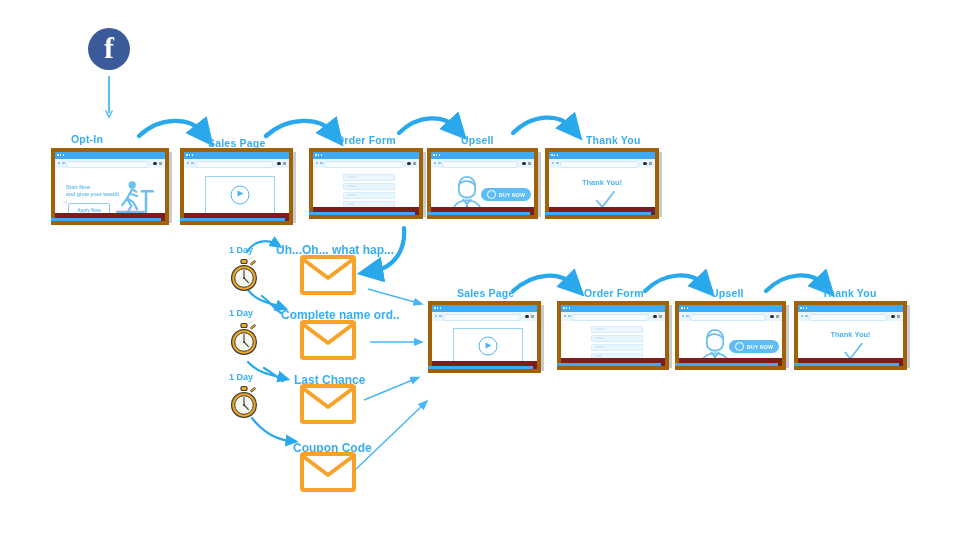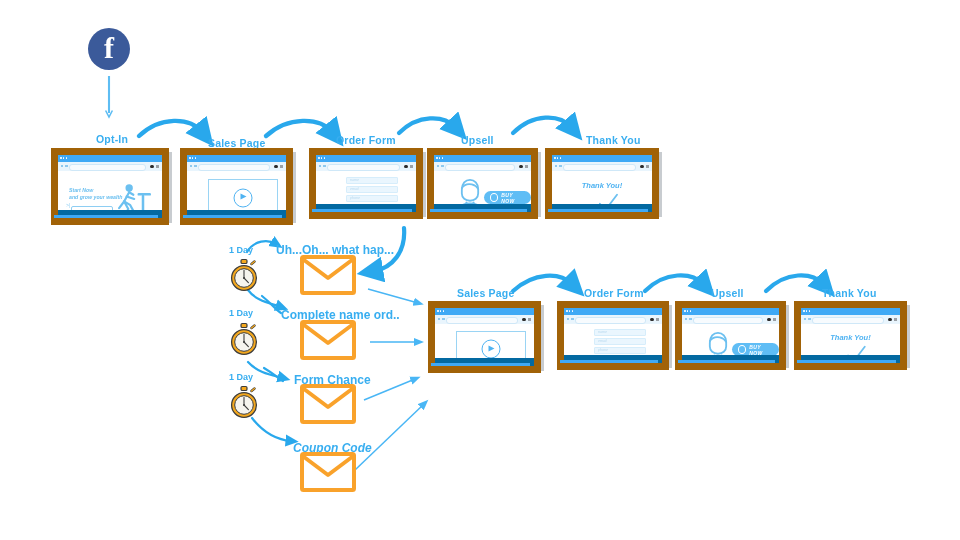--- a/index.html
+++ b/index.html
@@ -12,22 +12,22 @@
 
   
   .node-label{
     position:absolute;color:#38aef0;font-weight:bold;font-size:10.5px;
     letter-spacing:.2px;white-space:nowrap;
   }
 
   
   .browser{position:absolute;}
   .browser .frame{
-    position:absolute;left:0;top:0;right:0;bottom:8px;background:#0369a1;
-    border:7px solid #a16207;box-sizing:border-box;font-style:italic;
+    position:absolute;left:0;top:0;right:0;bottom:8px;background:#7f1d1d;
+    border:4px solid #a16207;box-sizing:border-box;
   }
   .browser .shadow{
     position:absolute;right:-3px;top:4px;bottom:10px;width:3px;background:#c8ccd0;
   }
   .browser .titlebar{
     position:absolute;left:0;right:0;top:0;height:7px;background:#3fa9f5;
   }
   .browser .tdots{position:absolute;left:2px;top:2.2px;display:flex;gap:1.3px;}
   .browser .tdots i{width:1.6px;height:1.6px;background:#ffffff;display:block;border-radius:50%;}
   .browser .toolbar{
@@ -188,21 +188,21 @@
     </g>
     <g>
       <path d="M766,291 C786,271 812,272 823,284" stroke="#29a8ec" stroke-width="4.2" fill="none" stroke-linecap="round" marker-end="url(#ah)"></path>
     </g>
   </svg>
 
   <div class="fb">
     <span>f</span>
   </div>
 
-  <div class="node-label" style="left:96px;top:133px;">Opt-In</div>
+  <div class="node-label" style="left:71px;top:133px;">Opt-In</div>
   <div class="node-label" style="left:208px;top:137px;">Sales Page</div>
   <div class="node-label" style="left:336px;top:134px;">Order Form</div>
   <div class="node-label" style="left:461px;top:134px;">Upsell</div>
   <div class="node-label" style="left:586px;top:134px;">Thank You</div>
 
   <div class="browser" style="left:51px;top:148px;width:118px;height:85px;">
     <div class="shadow"></div>
     <div class="frame">
       <div class="titlebar">
         <div class="tdots">
@@ -448,27 +448,27 @@
     <rect x="2" y="2" width="52" height="36" rx="1.5" fill="#fff" stroke="#f9a22b" stroke-width="4"></rect>
     <path d="M4,5 L28,23 L52,5" fill="none" stroke="#f9a22b" stroke-width="4" stroke-linecap="round" stroke-linejoin="round"></path>
   </svg>
 
   <div class="email-label" style="left:281px;top:308px;">Complete name ord..</div>
   <svg class="email" style="left:300px;top:320px;" viewBox="0 0 56 40">
     <rect x="2" y="2" width="52" height="36" rx="1.5" fill="#fff" stroke="#f9a22b" stroke-width="4"></rect>
     <path d="M4,5 L28,23 L52,5" fill="none" stroke="#f9a22b" stroke-width="4" stroke-linecap="round" stroke-linejoin="round"></path>
   </svg>
 
-  <div class="email-label" style="left:294px;top:373px;">Form Chance</div>
+  <div class="email-label" style="left:294px;top:373px;">Last Chance</div>
   <svg class="email" style="left:300px;top:384px;" viewBox="0 0 56 40">
     <rect x="2" y="2" width="52" height="36" rx="1.5" fill="#fff" stroke="#f9a22b" stroke-width="4"></rect>
     <path d="M4,5 L28,23 L52,5" fill="none" stroke="#f9a22b" stroke-width="4" stroke-linecap="round" stroke-linejoin="round"></path>
   </svg>
 
-  <div class="email-label" style="left:293px;top:441px;font-style:italic;">Coupon Code</div>
+  <div class="email-label" style="left:293px;top:441px;">Coupon Code</div>
   <svg class="email" style="left:300px;top:452px;" viewBox="0 0 56 40">
     <rect x="2" y="2" width="52" height="36" rx="1.5" fill="#fff" stroke="#f9a22b" stroke-width="4"></rect>
     <path d="M4,5 L28,23 L52,5" fill="none" stroke="#f9a22b" stroke-width="4" stroke-linecap="round" stroke-linejoin="round"></path>
   </svg>
 
   <div class="node-label" style="left:457px;top:287px;">Sales Page</div>
   <div class="node-label" style="left:584px;top:287px;">Order Form</div>
   <div class="node-label" style="left:711px;top:287px;">Upsell</div>
   <div class="node-label" style="left:822px;top:287px;">Thank You</div>
 

